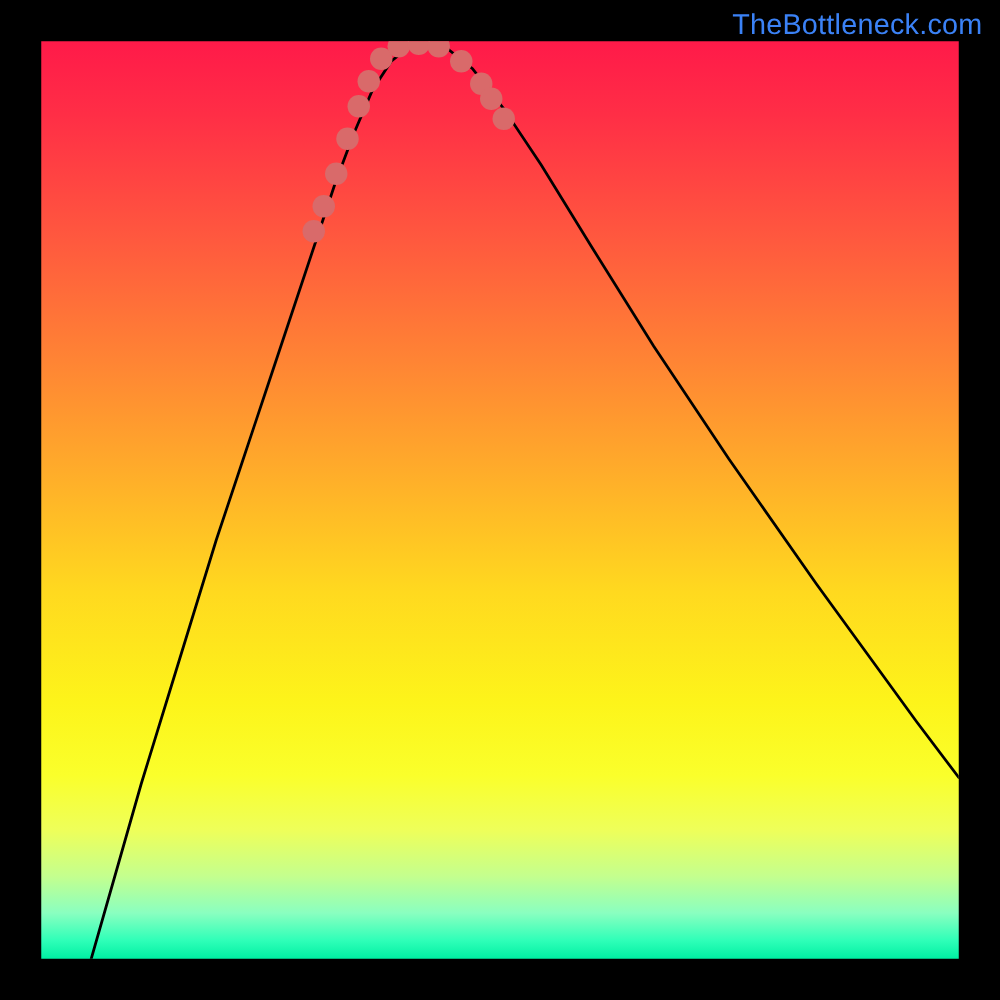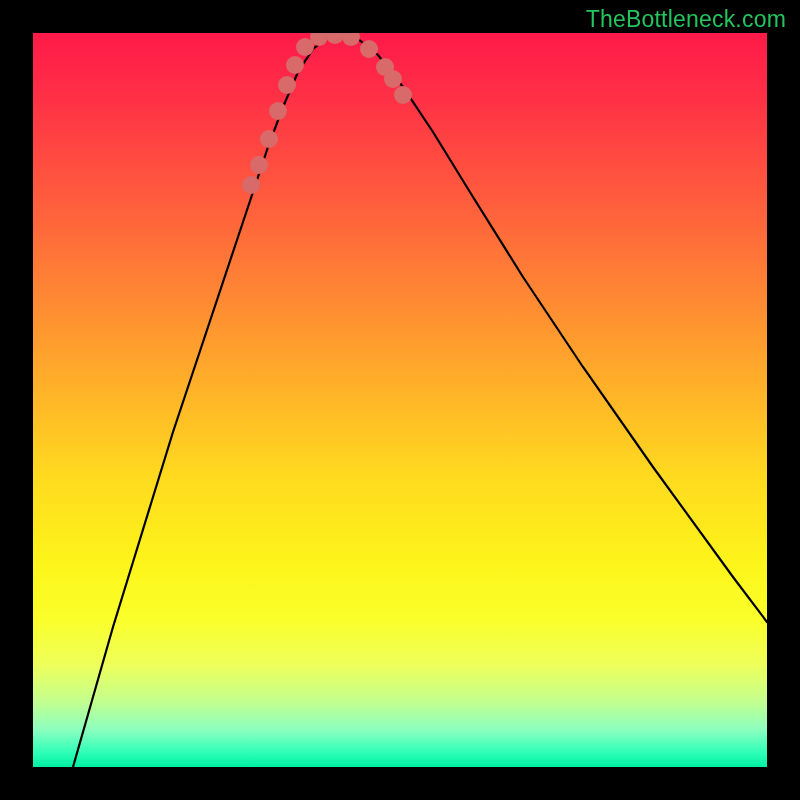--- a/index.html
+++ b/index.html
@@ -30,21 +30,21 @@
       #c4ff8e 91%,
       #8affc0 95%,
       #2fffb8 98%,
       #00f0a3 100%
     );
   }
   .watermark {
     position: absolute;
     top: 6px;
     right: 14px;
-    color: #22c55e;
+    color: #3b82f6;
     font-size: 23px;
     font-weight: 400;
     letter-spacing: 0.2px;
   }
   svg.curve {
     position: absolute;
     left: 0;
     top: 0;
     width: 734px;
     height: 734px;

